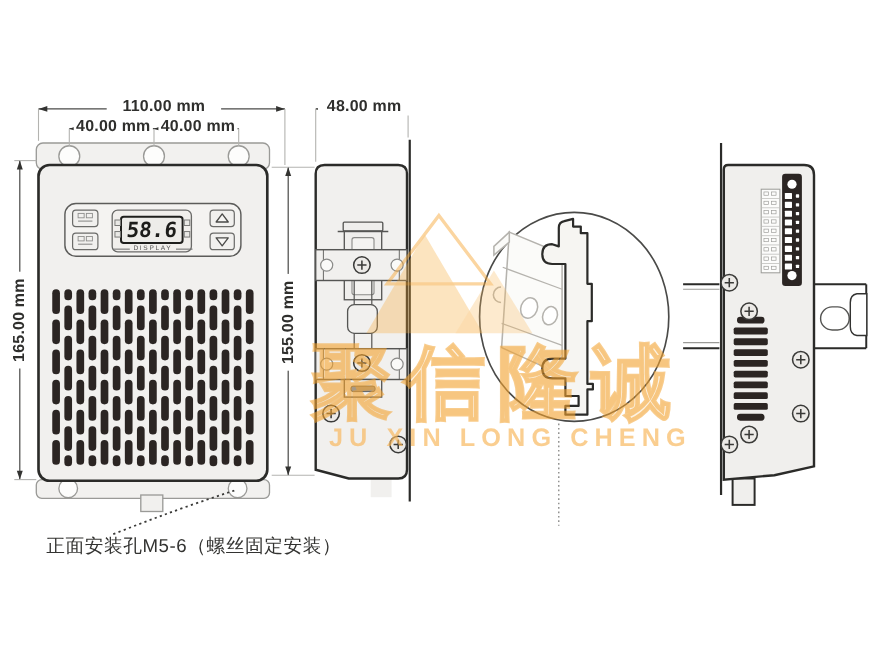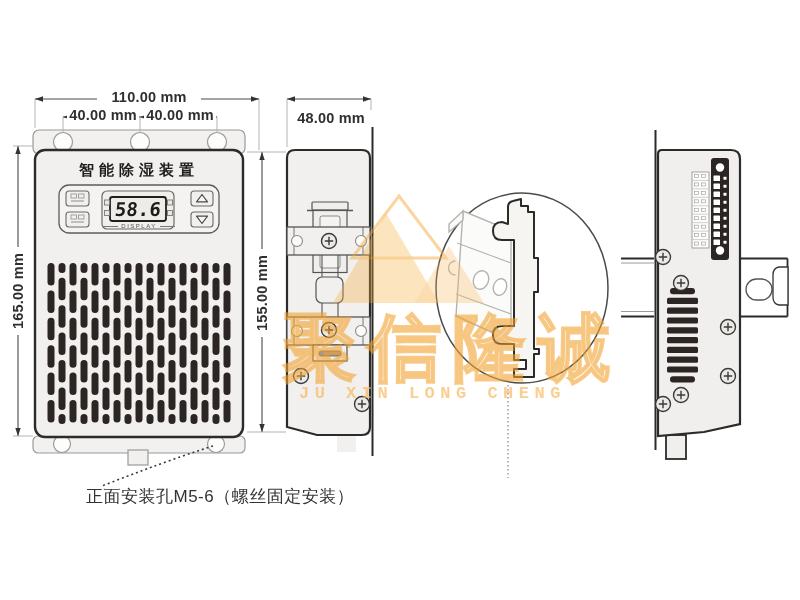--- a/index.html
+++ b/index.html
@@ -12,21 +12,21 @@
   .dimv{transform:rotate(-90deg);transform-origin:center;}
   .title-cn{font-size:15px;font-weight:700;letter-spacing:5px;color:#1d1d1b;text-align:center;}
   .anno{font-size:17px;font-weight:500;color:#333331;letter-spacing:.5px;}
   .disp-val{font-family:"DejaVu Sans Mono","Liberation Mono",monospace;font-size:19px;font-weight:700;
             color:#1c1c1a;text-align:center;line-height:24px;transform:skewX(-6deg);letter-spacing:0;}
   .disp-row{display:flex;align-items:center;justify-content:center;gap:3px;width:72px;}
   .disp-line{width:15px;height:0;border-top:1.2px solid #777;}
   .disp-lab{font-size:6px;letter-spacing:1.5px;color:#555;line-height:7px;}
   .wm-cn{font-size:73px;font-weight:900;letter-spacing:12px;color:rgba(244,166,52,0.14);
          -webkit-text-stroke:2px rgba(243,163,48,0.55);white-space:nowrap;text-align:center;}
-  .wm-en{font-size:17px;font-weight:700;letter-spacing:5.5px;color:rgba(247,183,92,0.68);white-space:nowrap;font-family:Liberation Mono, monospace;}
+  .wm-en{font-size:23px;font-weight:700;letter-spacing:5.5px;color:rgba(247,183,92,0.68);white-space:nowrap;}
 </style>
 </head>
 <body>
 
 <div id="app">
 
 <svg id="lineart" width="800" height="600" viewBox="0 0 800 600">
   <defs>
     <g id="screw">
       <circle r="7.5" fill="#eceae7" stroke="#3a3a38" stroke-width="1.4"></circle>
@@ -364,30 +364,29 @@
   <g opacity="0.55">
     <polygon points="333,303 386,213 439,303" fill="rgba(246,171,60,0.6)"></polygon>
     <polygon points="414,303 449,246 484,303" fill="rgba(248,186,95,0.55)"></polygon>
     <polygon points="352,258 399,196 446,258" fill="none" stroke="rgba(244,164,50,0.85)" stroke-width="3"></polygon>
   </g>
 </svg>
 
   <div class="t dim" style="left:97px;top:89px;width:100px;">110.00 mm</div>
   <div class="t dim" style="left:67px;top:107px;width:68px;">40.00 mm</div>
   <div class="t dim" style="left:144px;top:107px;width:68px;">40.00 mm</div>
-  <div class="t dim" style="left:289px;top:89px;width:80px;margin-top:21px;">48.00 mm</div>
+  <div class="t dim" style="left:289px;top:89px;width:80px;">48.00 mm</div>
   <div class="t dim dimv" style="left:-24px;top:281px;width:84px;height:20px;">165.00 mm</div>
   <div class="t dim dimv" style="left:220px;top:283px;width:84px;height:20px;">155.00 mm</div>
 
-  <div class="t title-cn" style="left:35px;top:161px;width:208px;">智能除湿装置</div>
 
   <div class="t disp-val" style="left:110px;top:197px;width:56px;">58.6</div>
   <div class="t disp-row" style="left:103px;top:223px;">
     <span class="disp-line"></span>
     <span class="disp-lab">DISPLAY</span>
     <span class="disp-line"></span>
   </div>
 
-  <div class="t anno" style="left:42px;top:485px;margin-left:44px;">正面安装孔M5-6（螺丝固定安装）</div>
+  <div class="t anno" style="left:42px;top:485px;">正面安装孔M5-6（螺丝固定安装）</div>
 
   <div class="t wm-cn" style="left:283px;top:300px;">聚信隆诚</div>
   <div class="t wm-en" style="left:299px;top:384px;">JU XIN LONG CHENG</div>
 </div>
 
 </body></html>

